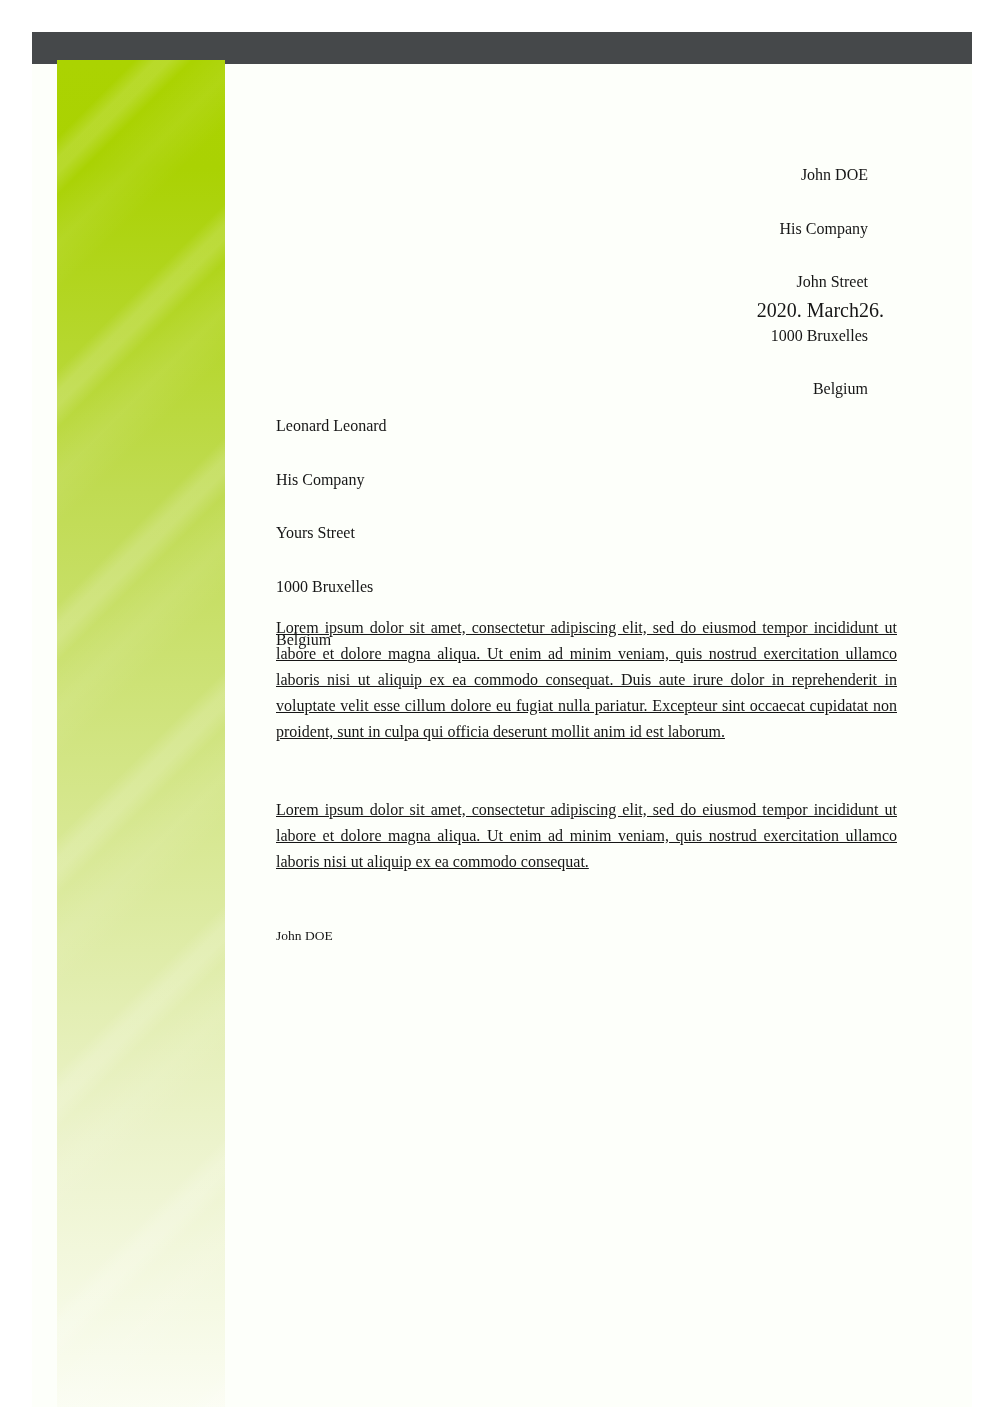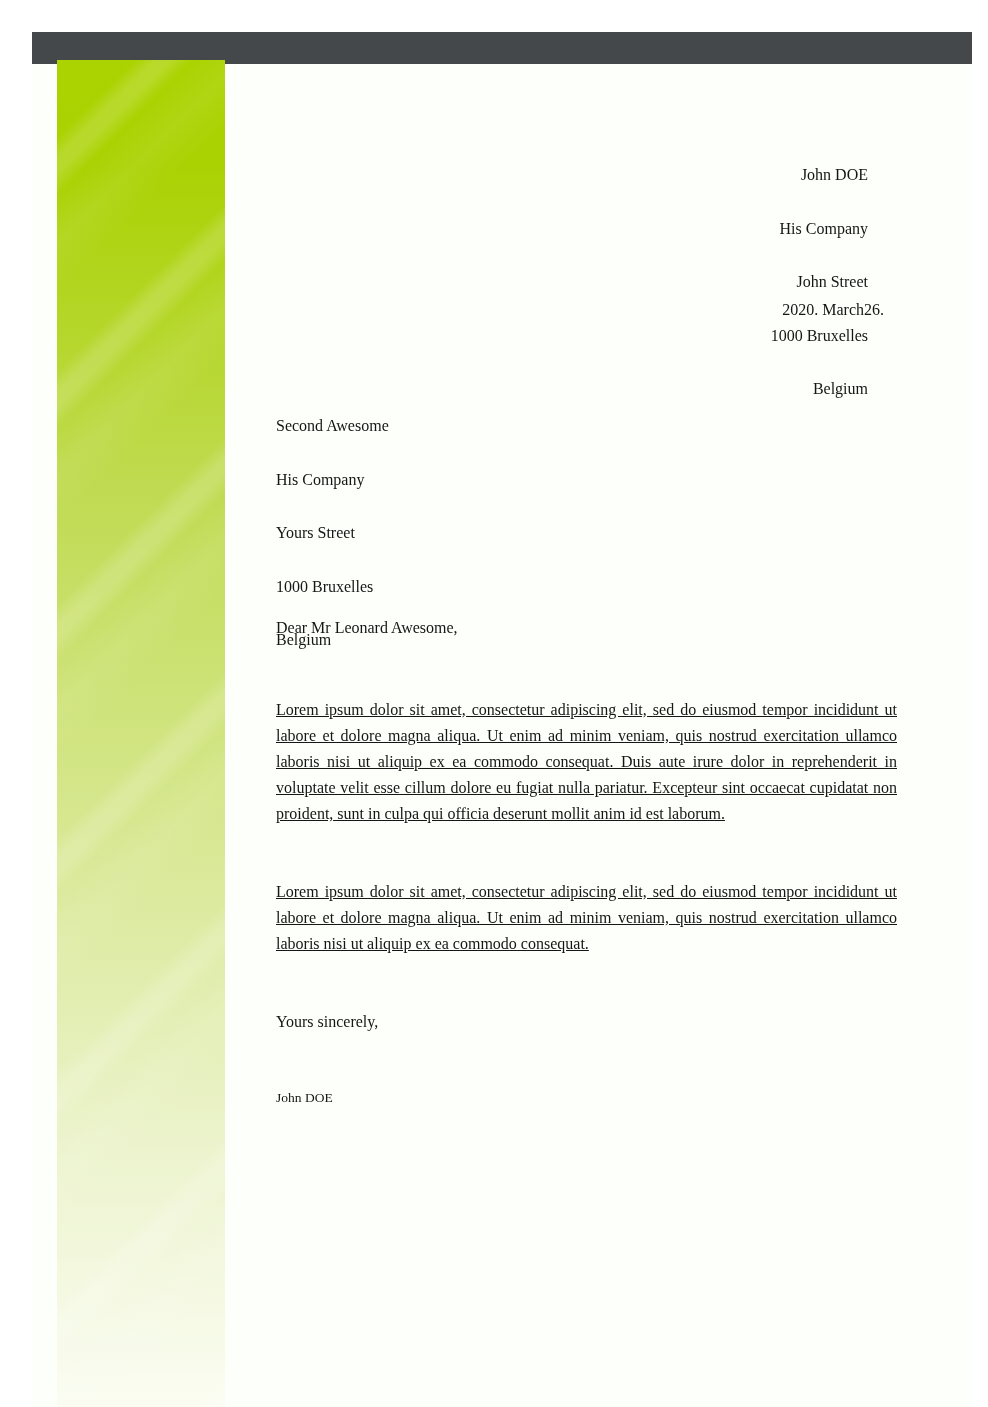--- a/index.html
+++ b/index.html
@@ -50,21 +50,21 @@
     top: 100px;
     text-align: right;
     font-size: 16px;
     line-height: 21.5px;
   }
   .date-line {
     position: absolute;
     right: 120px;
     top: 251px;
     text-align: right;
-    font-size: 16px;
+    font-size: 20px;
     line-height: 22px;
   }
   .recipient-block {
     position: absolute;
     left: 212px;
     top: 351px;
     text-align: left;
     font-size: 16px;
     line-height: 21.5px;
   }
@@ -96,30 +96,28 @@
     <div>John DOE</div>
     <div>His Company</div>
     <div>John Street</div>
     <div>1000 Bruxelles</div>
     <div>Belgium</div>
   </div>
 
   <div class="date-line">2020. March26.</div>
 
   <div class="recipient-block">
-    <div>Second Awesome</div>
+    <div>Leonard Leonard</div>
     <div>His Company</div>
     <div>Yours Street</div>
     <div>1000 Bruxelles</div>
     <div>Belgium</div>
   </div>
 
   <div class="letter-body">
-    <p class="salutation">Dear Mr Leonard Awesome,</p>
     <p class="para">Lorem ipsum dolor sit amet, consectetur adipiscing elit, sed do eiusmod tempor incididunt ut labore et dolore magna aliqua. Ut enim ad minim veniam, quis nostrud exercitation ullamco laboris nisi ut aliquip ex ea commodo consequat. Duis aute irure dolor in reprehenderit in voluptate velit esse cillum dolore eu fugiat nulla pariatur. Excepteur sint occaecat cupidatat non proident, sunt in culpa qui officia deserunt mollit anim id est laborum.</p>
     <p class="para">Lorem ipsum dolor sit amet, consectetur adipiscing elit, sed do eiusmod tempor incididunt ut labore et dolore magna aliqua. Ut enim ad minim veniam, quis nostrud exercitation ullamco laboris nisi ut aliquip ex ea commodo consequat.</p>
-    <p class="valediction">Yours sincerely,</p>
     <p class="signature">John DOE</p>
   </div>
 
   <div class="frame-bar bottom"></div>
 
 </div>
 
 </body></html>

